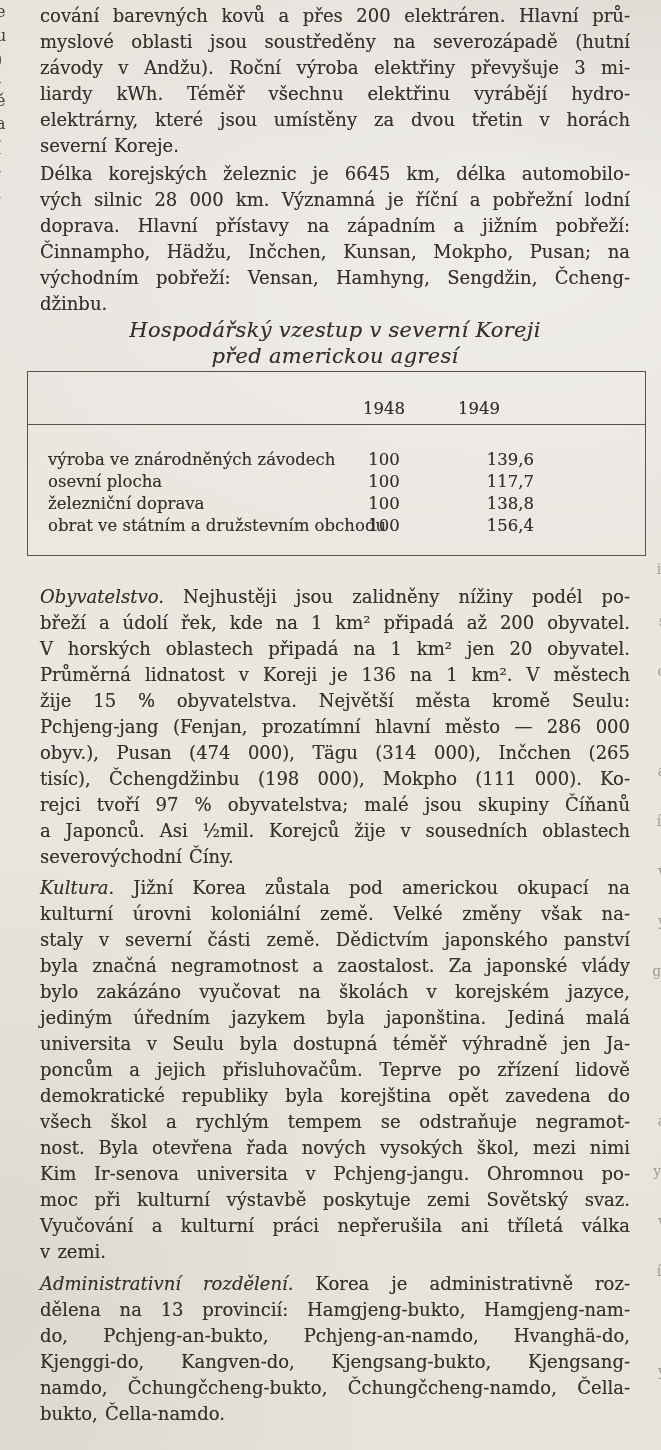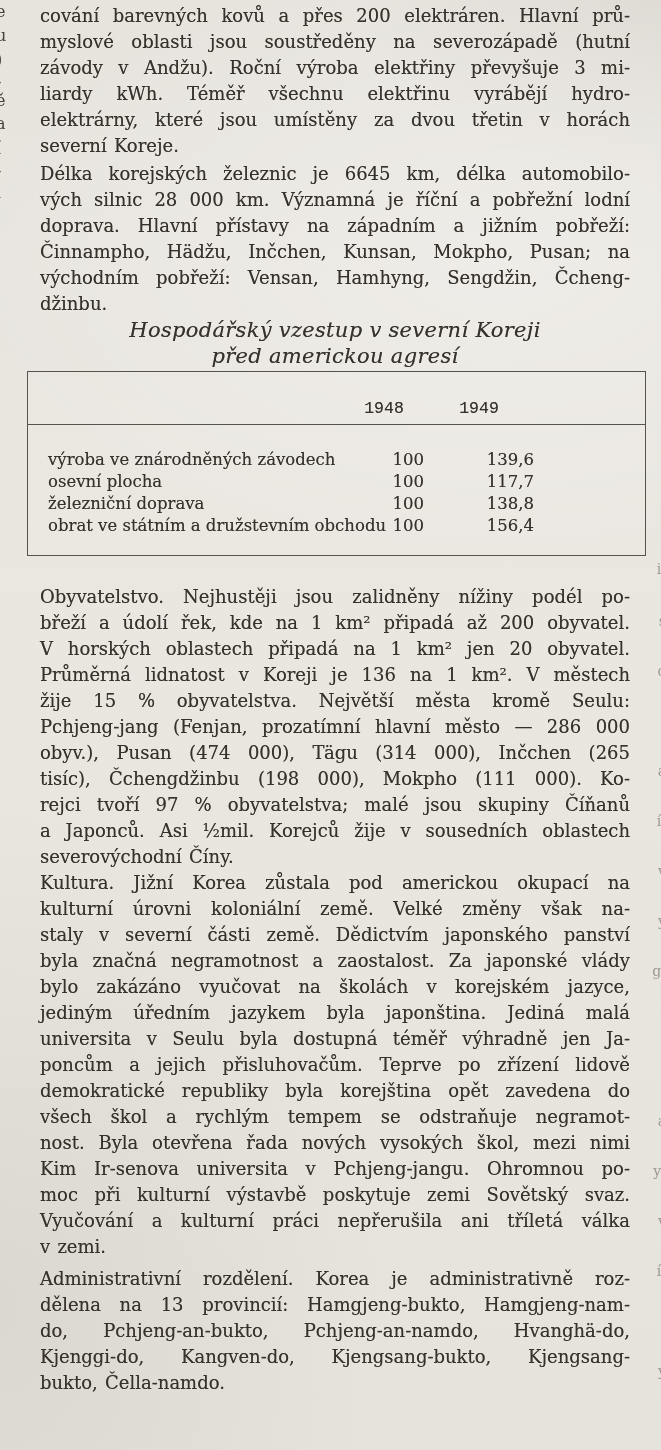--- a/index.html
+++ b/index.html
@@ -17,32 +17,32 @@
     color:#36312a;
   }
   .text-col{
     position:absolute;
     left:40px; right:31px; top:3px;
     text-shadow:0 0 0.5px rgba(54,49,42,0.55);
   }
   .para{margin:0;}
   .para.gap-sm{margin-top:2px;}
   .para.gap-table{margin-top:28px;}
-  .para.gap-p{}
+  .para.gap-p{margin-top:5px;}
   .para.gap-p2{margin-top:6px;}
   .line{
     font-size:18px;
     line-height:26px;
     text-align:justify;
     text-align-last:justify;
     word-spacing:1.5px;
     white-space:normal;
   }
   .line.last{text-align-last:left;}
-  .lead{}
+  .lead{font-style:italic;}
   .table-title{
     margin-top:0;
     text-align:center;
     font-style:italic;
     font-size:21px;
     line-height:26px;
     letter-spacing:0.3px;
   }
   .stat-table{
     box-sizing:border-box;
@@ -52,29 +52,28 @@
     border:1.5px solid #57524a;
     background:rgba(255,255,255,0.05);
   }
   .thead{
     display:flex;
     align-items:flex-end;
     height:46px;
     padding-bottom:6px;
     border-bottom:1.5px solid #57524a;
     font-size:16.5px;
-    font-family:Liberation Mono, monospace;
   }
   .th-spacer{width:316px;}
   .th-1948{width:80px;text-align:center;}
   .th-1949{width:110px;text-align:center;}
   .tbody{padding:24px 0 18px 0;font-size:16.5px;}
   .trow{display:flex;padding-left:20px;line-height:22px;white-space:nowrap;}
   .c-label{width:296px;}
-  .c-v1{width:80px;text-align:right;}
+  .c-v1{width:80px;text-align:center;}
   .c-v2{width:110px;text-align:right;}
   .edge{position:absolute;top:0;left:0;right:0;bottom:0;pointer-events:none;}
   .edge .mark{position:absolute;line-height:1;}
   .edge .mark.l{left:-4px;font-size:16px;color:#46413a;}
   .edge .mark.r{right:-5px;font-size:14px;color:#9d9890;}
 </style>
 </head>
 <body>
 
 <div class="page">
@@ -192,17 +191,18 @@
         <div class="line">moc při kulturní výstavbě poskytuje zemi Sovětský svaz.</div>
         <div class="line">Vyučování a kulturní práci nepřerušila ani tříletá válka</div>
         <div class="line last">v zemi.</div>
       </div>
 
     <div class="para gap-p2">
         <div class="line"><span class="lead">Administrativní rozdělení.</span> Korea je administrativně roz-</div>
         <div class="line">dělena na 13 provincií: Hamgjeng-bukto, Hamgjeng-nam-</div>
         <div class="line">do, Pchjeng-an-bukto, Pchjeng-an-namdo, Hvanghä-do,</div>
         <div class="line">Kjenggi-do, Kangven-do, Kjengsang-bukto, Kjengsang-</div>
+        <div class="line">namdo, Čchungčcheng-bukto, Čchungčcheng-namdo, Čella-</div>
         <div class="line last">bukto, Čella-namdo.</div>
       </div>
 
   </main>
 </div>
 
 </body></html>

